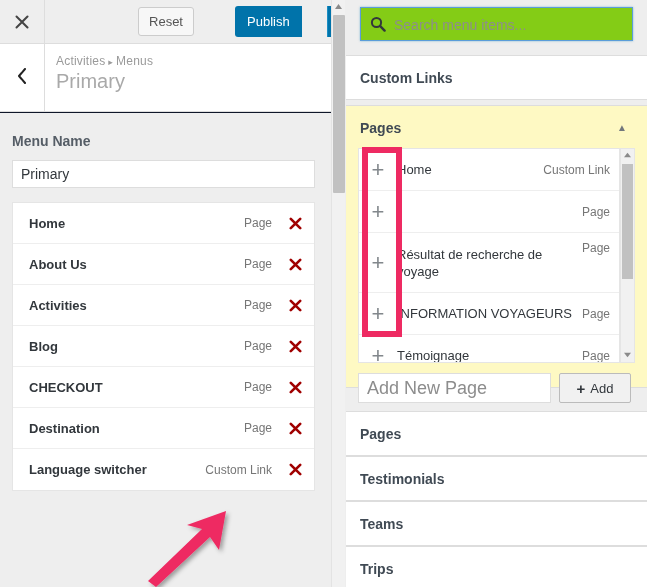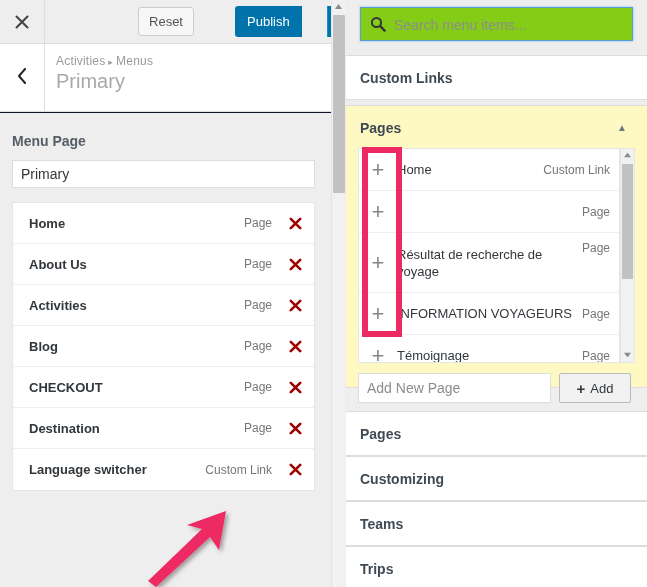--- a/index.html
+++ b/index.html
@@ -377,21 +377,21 @@
     left: 12px; top: 267px;
     width: 275px;
     display: flex;
     align-items: center;
   }
   .newpage-input {
     width: 193px; height: 30px;
     border: 1px solid #ddd;
     background: #fff;
     box-sizing: border-box;
-    font-size: 14px;
+    font-size: 18px;
     color: #32373c;
     padding: 8px 8px;
     font-family: "Liberation Sans", sans-serif;
     outline: none;
   }
   .newpage-input::placeholder { color: #8d8d8d; }
   .add-btn {
     margin-left: 8px;
     width: 72px; height: 30px;
     border: 1px solid #bbb;
@@ -461,21 +461,21 @@
       </div>
       <div class="cz-titles">
         <div class="cz-breadcrumb">
           <span>Activities</span><span class="sep">▸</span><span>Menus</span>
         </div>
         <div class="cz-section-title">Primary</div>
       </div>
     </div>
 
     <div class="cz-body">
-      <div class="cz-label">Menu Page</div>
+      <div class="cz-label">Menu Name</div>
       <input class="cz-menuname-input" type="text" value="Primary" style="">
 
       <div class="menu-list">
         <div class="menu-item">
           <span class="mi-title">Home</span>
           <span class="mi-type">Page</span>
           <span class="mi-del">
             <svg width="13" height="13" viewBox="0 0 13 13">
                 <path d="M1.8 1.8 L11.2 11.2 M11.2 1.8 L1.8 11.2" stroke="#a00000" stroke-width="2.6" stroke-linecap="round"></path>
               </svg>
@@ -628,21 +628,21 @@
 
     <div class="acc-section" style="top:411px;">
       <div class="acc-header">
         <span class="acc-title">Pages</span>
         <span class="caret">▼</span>
       </div>
     </div>
 
     <div class="acc-section" style="top:456px;">
       <div class="acc-header">
-        <span class="acc-title">Customizing</span>
+        <span class="acc-title">Testimonials</span>
         <span class="caret">▼</span>
       </div>
     </div>
 
     <div class="acc-section" style="top:501px;">
       <div class="acc-header">
         <span class="acc-title">Teams</span>
         <span class="caret">▼</span>
       </div>
     </div>

